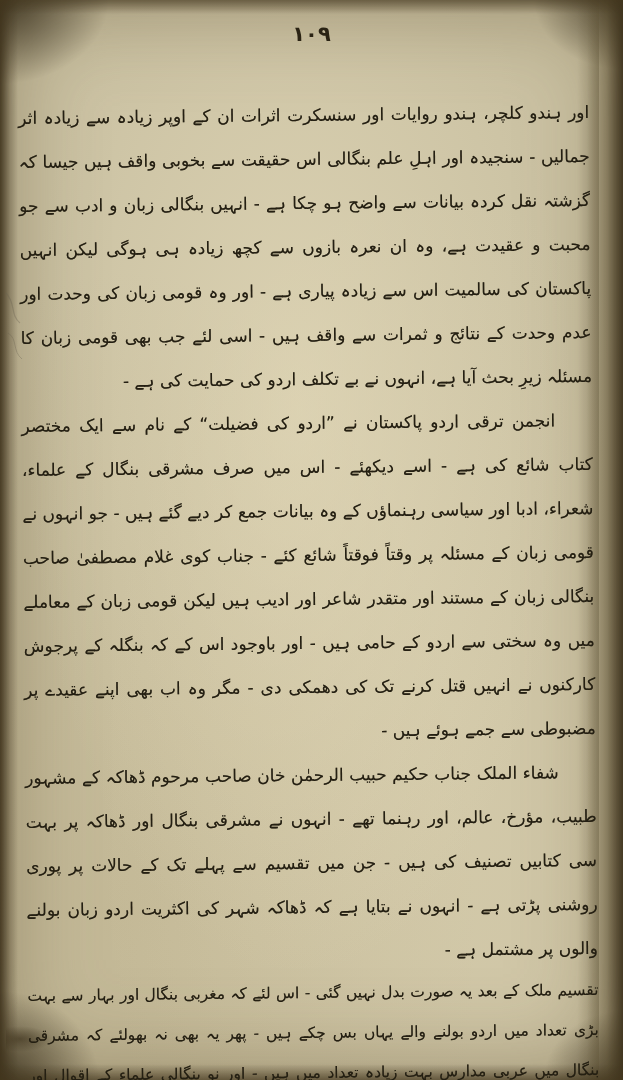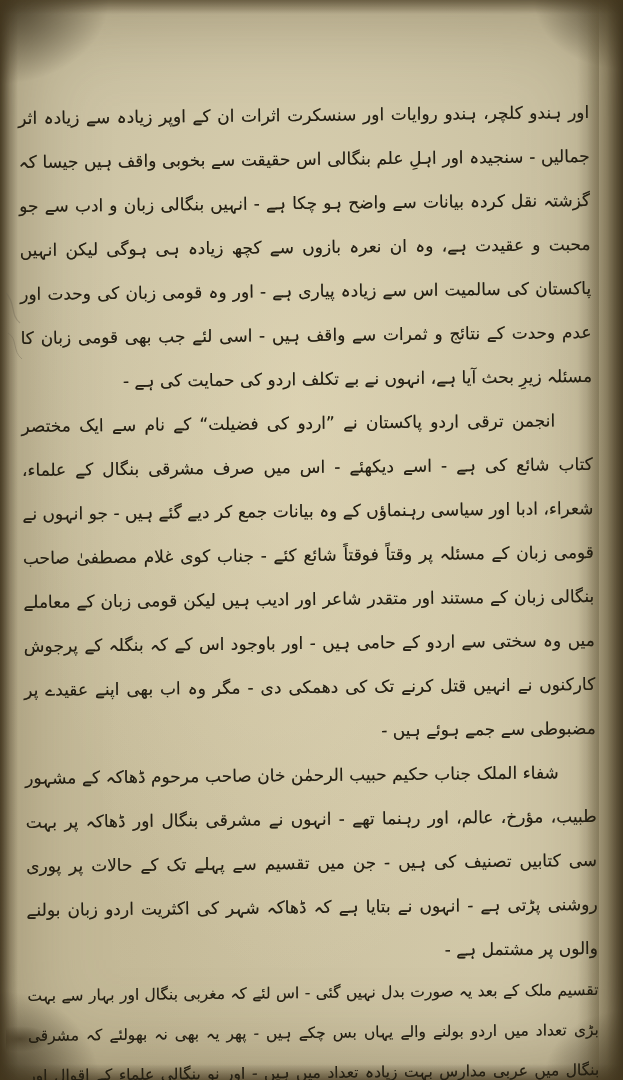--- a/index.html
+++ b/index.html
@@ -76,20 +76,21 @@
   <div class="edge-top"></div>
   <div class="edge-bottom"></div>
   <div class="blot-bl"></div>
   <div class="vignette"></div>
 
   <svg class="pencil-marks" viewBox="0 0 26 80">
     <path d="M4 8 C 14 18, 8 30, 18 38" stroke="#6b6351" stroke-width="1.2" fill="none"></path>
     <path d="M6 48 C 16 54, 10 66, 20 74" stroke="#6b6351" stroke-width="1" fill="none"></path>
   </svg>
 
+  <div class="page-number">۱۰۹</div>
 
   <div class="text-block">
     <p>اور ہندو کلچر، ہندو روایات اور سنسکرت اثرات ان کے اوپر زیادہ سے زیادہ اثر جمالیں - سنجیدہ اور اہلِ علم بنگالی اس حقیقت سے بخوبی واقف ہیں جیسا کہ گزشتہ نقل کردہ بیانات سے واضح ہو چکا ہے - انہیں بنگالی زبان و ادب سے جو محبت و عقیدت ہے، وہ ان نعرہ بازوں سے کچھ زیادہ ہی ہوگی لیکن انہیں پاکستان کی سالمیت اس سے زیادہ پیاری ہے - اور وہ قومی زبان کی وحدت اور عدم وحدت کے نتائج و ثمرات سے واقف ہیں - اسی لئے جب بھی قومی زبان کا مسئلہ زیرِ بحث آیا ہے، انہوں نے بے تکلف اردو کی حمایت کی ہے -</p>
     <p class="indent">انجمن ترقی اردو پاکستان نے ”اردو کی فضیلت“ کے نام سے ایک مختصر کتاب شائع کی ہے - اسے دیکھئے - اس میں صرف مشرقی بنگال کے علماء، شعراء، ادبا اور سیاسی رہنماؤں کے وہ بیانات جمع کر دیے گئے ہیں - جو انہوں نے قومی زبان کے مسئلہ پر وقتاً فوقتاً شائع کئے - جناب کوی غلام مصطفیٰ صاحب بنگالی زبان کے مستند اور متقدر شاعر اور ادیب ہیں لیکن قومی زبان کے معاملے میں وہ سختی سے اردو کے حامی ہیں - اور باوجود اس کے کہ بنگلہ کے پرجوش کارکنوں نے انہیں قتل کرنے تک کی دھمکی دی - مگر وہ اب بھی اپنے عقیدے پر مضبوطی سے جمے ہوئے ہیں -</p>
     <p class="indent">شفاء الملک جناب حکیم حبیب الرحمٰن خان صاحب مرحوم ڈھاکہ کے مشہور طبیب، مؤرخ، عالم، اور رہنما تھے - انہوں نے مشرقی بنگال اور ڈھاکہ پر بہت سی کتابیں تصنیف کی ہیں - جن میں تقسیم سے پہلے تک کے حالات پر پوری روشنی پڑتی ہے - انہوں نے بتایا ہے کہ ڈھاکہ شہر کی اکثریت اردو زبان بولنے والوں پر مشتمل ہے -</p>
     <p class="small">تقسیم ملک کے بعد یہ صورت بدل نہیں گئی - اس لئے کہ مغربی بنگال اور بہار سے بہت بڑی تعداد میں اردو بولنے والے یہاں بس چکے ہیں - پھر یہ بھی نہ بھولئے کہ مشرقی بنگال میں عربی مدارس بہت زیادہ تعداد میں ہیں - اور نو بنگالی علماء کے اقوال اور بیانات پیش کر کے میں آپ کو بتا چکا ہوں کہ ان سب مدارس میں آج تک اردو زبان ہی ذریعہ تعلیم ہے۔ ضلع نواکھالی</p>
   </div>
 
 </div>
 

